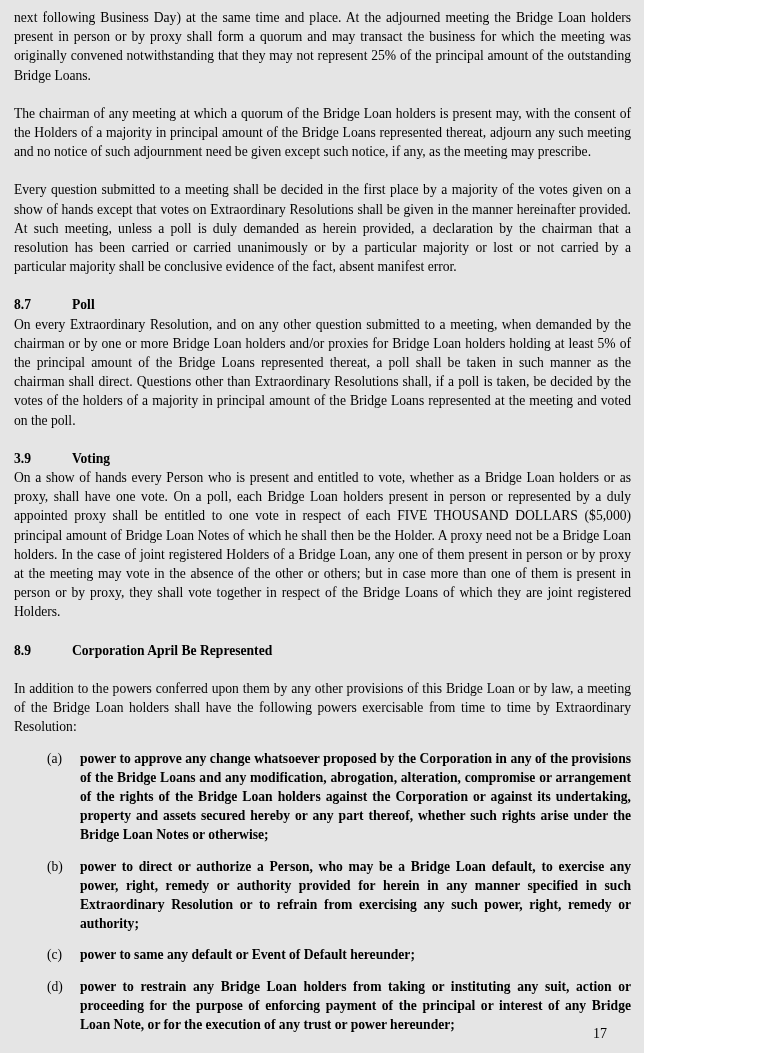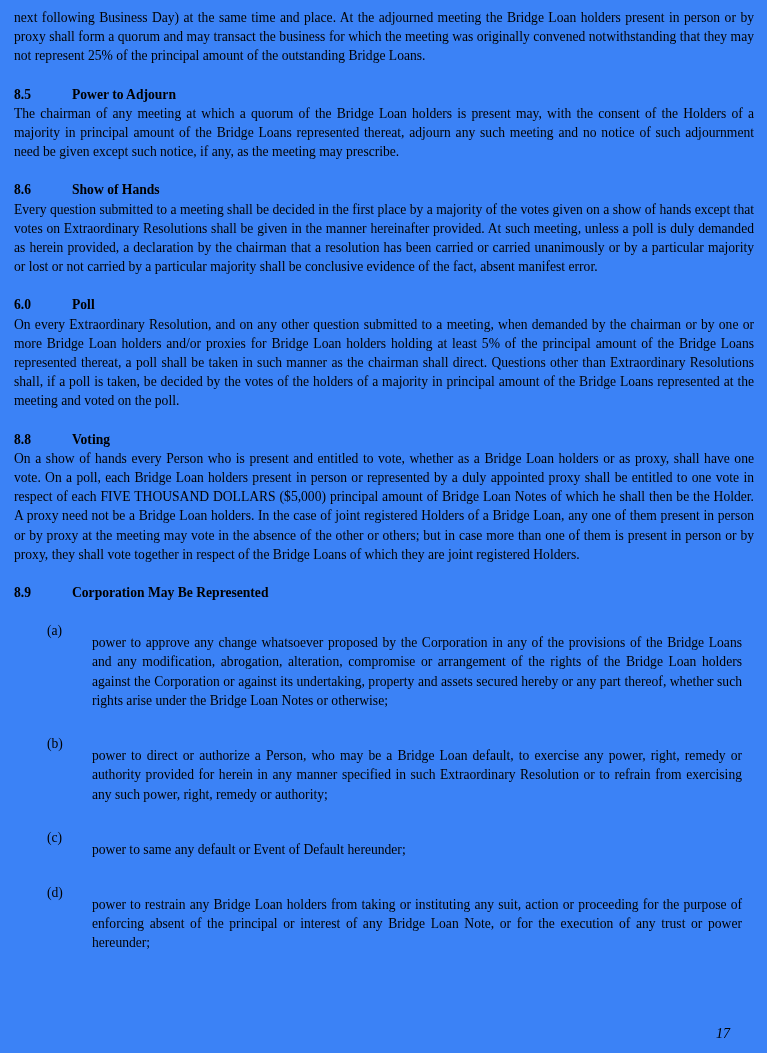--- a/index.html
+++ b/index.html
@@ -1,22 +1,22 @@
 <!DOCTYPE html>
 <html><head>
 <meta charset="utf-8">
 <style>
   html, body { margin: 0; padding: 0; background: #ffffff; }
   .page {
     position: relative;
-    width: 767px;
+    width: 644px;
     height: 1053px;
     box-sizing: border-box;
     padding: 8px 13px 0 14px;
-    background: #3b82f6;
+    background: #e5e5e5;
     font-family: "Liberation Serif", "DejaVu Serif", serif;
     font-size: 13.6px;
     line-height: 19.2px;
     color: #000000;
     overflow: hidden;
   }
   .para {
     margin: 0;
     text-align: justify;
   }
@@ -33,89 +33,84 @@
   .list-item {
     display: flex;
     margin: 0 0 12px 33px;
   }
   .item-label {
     width: 33px;
     flex-shrink: 0;
   }
   .item-text {
     flex: 1;
-    margin: 12px;
+    margin: 0;
     text-align: justify;
+    font-weight: bold;
   }
   .page-number {
     position: absolute;
     right: 37px;
     bottom: 10px;
     font-size: 14px;
-    font-style: italic;
   }
 </style>
 </head>
 <body>
 
 <div class="page">
 
   <p class="para">next following Business Day) at the same time and place.  At the adjourned meeting the Bridge Loan holders present in person or by proxy shall form a quorum and may transact the business for which the meeting was originally convened notwithstanding that they may not represent 25% of the principal amount of the outstanding Bridge Loans.</p>
 
   <div class="section">
-    <div class="heading">
-      <span class="num">8.5</span><span class="title">Power to Adjourn</span>
-    </div>
     <p class="para">The chairman of any meeting at which a quorum of the Bridge Loan holders is present may, with the consent of the Holders of a majority in principal amount of the Bridge Loans represented thereat, adjourn any such meeting and no notice of such adjournment need be given except such notice, if any, as the meeting may prescribe.</p>
   </div>
 
   <div class="section">
-    <div class="heading">
-      <span class="num">8.6</span><span class="title">Show of Hands</span>
-    </div>
     <p class="para">Every question submitted to a meeting shall be decided in the first place by a majority of the votes given on a show of hands except that votes on Extraordinary Resolutions shall be given in the manner hereinafter provided.  At such meeting, unless a poll is duly demanded as herein provided, a declaration by the chairman that a resolution has been carried or carried unanimously or by a particular majority or lost or not carried by a particular majority shall be conclusive evidence of the fact, absent manifest error.</p>
   </div>
 
   <div class="section">
     <div class="heading">
-      <span class="num">6.0</span><span class="title">Poll</span>
+      <span class="num">8.7</span><span class="title">Poll</span>
     </div>
     <p class="para">On every Extraordinary Resolution, and on any other question submitted to a meeting, when demanded by the chairman or by one or more Bridge Loan holders and/or proxies for Bridge Loan holders holding at least 5% of the principal amount of the Bridge Loans represented thereat, a poll shall be taken in such manner as the chairman shall direct. Questions other than Extraordinary Resolutions shall, if a poll is taken, be decided by the votes of the holders of a majority in principal amount of the Bridge Loans represented at the meeting and voted on the poll.</p>
   </div>
 
   <div class="section">
     <div class="heading">
-      <span class="num">8.8</span><span class="title">Voting</span>
+      <span class="num">3.9</span><span class="title">Voting</span>
     </div>
     <p class="para">On a show of hands every Person who is present and entitled to vote, whether as a Bridge Loan holders or as proxy, shall have one vote.  On a poll, each Bridge Loan holders present in person or represented by a duly appointed proxy shall be entitled to one vote in respect of each FIVE THOUSAND DOLLARS ($5,000) principal amount of Bridge Loan Notes of which he shall then be the Holder. A proxy need not be a Bridge Loan holders. In the case of joint registered Holders of a Bridge Loan, any one of them present in person or by proxy at the meeting may vote in the absence of the other or others; but in case more than one of them is present in person or by proxy, they shall vote together in respect of the Bridge Loans of which they are joint registered Holders.</p>
   </div>
 
   <div class="section">
     <div class="heading">
-      <span class="num">8.9</span><span class="title">Corporation May Be Represented</span>
+      <span class="num">8.9</span><span class="title">Corporation April Be Represented</span>
     </div>
   </div>
 
   <div class="section">
+    <p class="para">In addition to the powers conferred upon them by any other provisions of this Bridge Loan or by law, a meeting of the Bridge Loan holders shall have the following powers exercisable from time to time by Extraordinary Resolution:</p>
 
     <div class="list">
       <div class="list-item">
         <span class="item-label">(a)</span>
         <p class="item-text">power to approve any change whatsoever proposed by the Corporation in any of the provisions of the Bridge Loans and any modification, abrogation, alteration, compromise or arrangement of the rights of the Bridge Loan holders against the Corporation or against its undertaking, property and assets secured hereby or any part thereof, whether such rights arise under the Bridge Loan Notes or otherwise;</p>
       </div>
       <div class="list-item">
         <span class="item-label">(b)</span>
         <p class="item-text">power to direct or authorize a Person, who may be a Bridge Loan default, to exercise any power, right, remedy or authority provided for herein in any manner specified in such Extraordinary Resolution or to refrain from exercising any such power, right, remedy or authority;</p>
       </div>
       <div class="list-item">
         <span class="item-label">(c)</span>
         <p class="item-text">power to same any default or Event of Default hereunder;</p>
       </div>
       <div class="list-item">
         <span class="item-label">(d)</span>
-        <p class="item-text">power to restrain any Bridge Loan holders from taking or instituting any suit, action or proceeding for the purpose of enforcing absent of the principal or interest of any Bridge Loan Note, or for the execution of any trust or power hereunder;</p>
+        <p class="item-text">power to restrain any Bridge Loan holders from taking or instituting any suit, action or proceeding for the purpose of enforcing payment of the principal or interest of any Bridge Loan Note, or for the execution of any trust or power hereunder;</p>
       </div>
     </div>
   </div>
 
   <div class="page-number">17</div>
 
 </div>
 
 </body></html>

